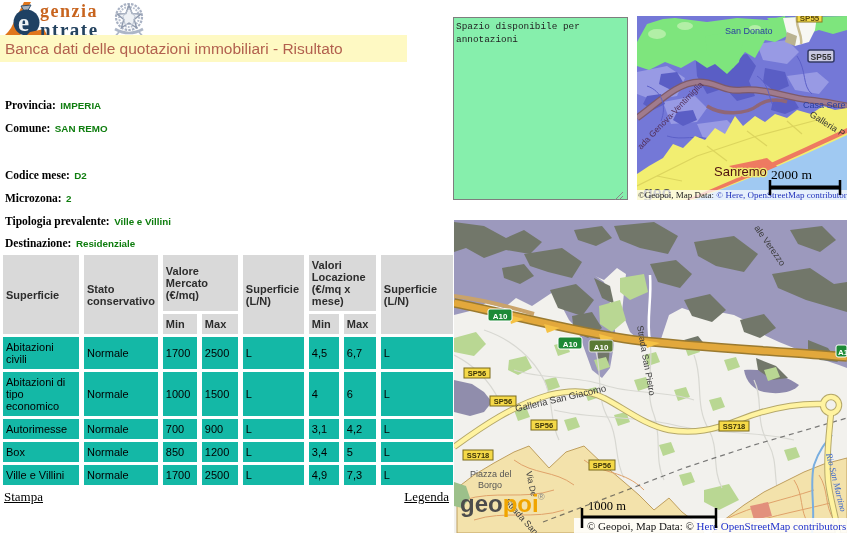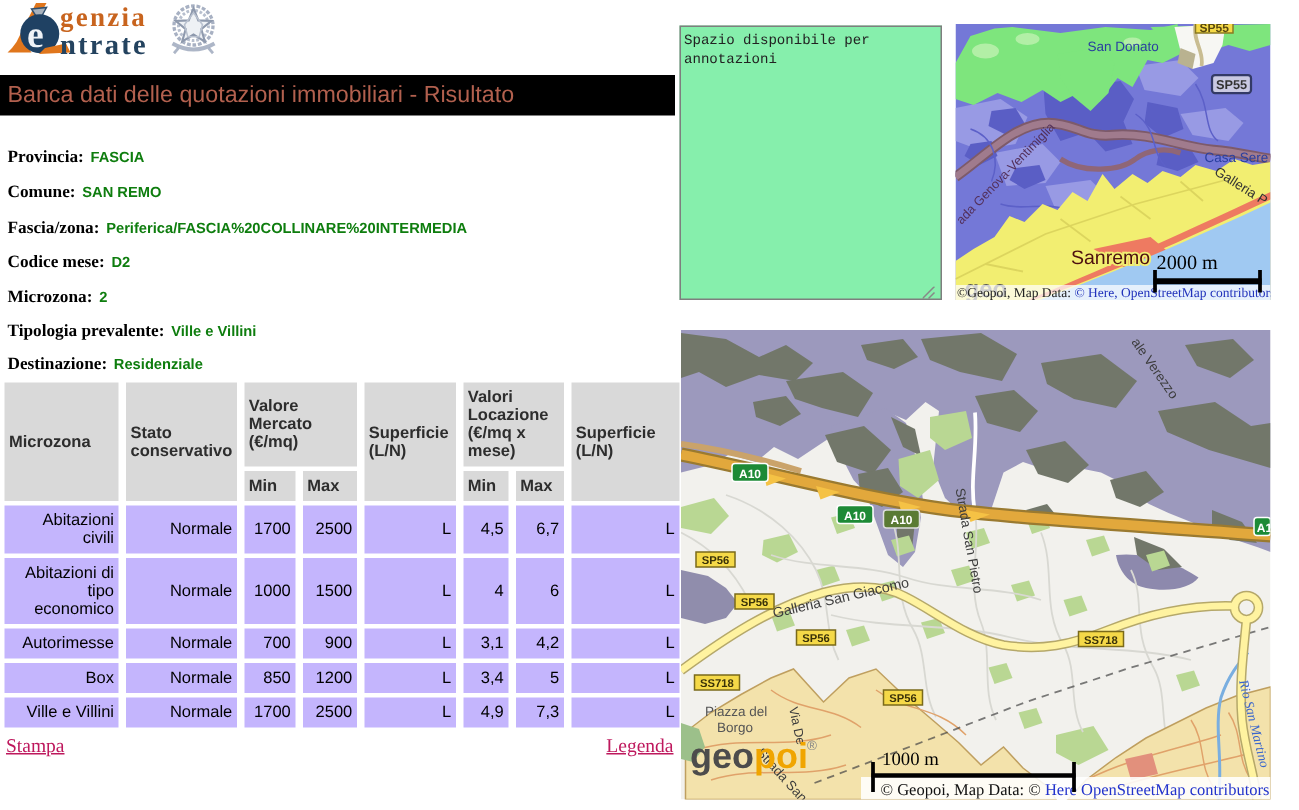--- a/index.html
+++ b/index.html
@@ -1,28 +1,28 @@
 <!DOCTYPE html>
 <html><head>
 <meta charset="utf-8">
 <style>
 html,body{margin:0;padding:0;background:#fff;}
 #page{position:relative;width:866px;height:540px;overflow:hidden;font-family:"Liberation Sans",sans-serif;}
 .abs{position:absolute;}
-#banner{left:0;top:50px;width:450px;height:27px;background:#000000;}
+#banner{left:0;top:35px;width:407px;height:27px;background:#fef9c3;}
 #banner span{position:absolute;left:5px;top:5px;font-size:15.5px;color:#b2604e;}
 #title{left:5px;top:79px;font-size:13px;font-weight:bold;color:#00008b;}
 .fld{left:5px;height:16px;line-height:16px;white-space:nowrap;}
 .fld b{font-family:"Liberation Serif",serif;font-size:11.5px;color:#000;}
 .fld span{font-size:9.8px;font-weight:bold;color:#0e7d0e;}
 #tbl{position:absolute;left:-2px;top:252px;border-collapse:separate;border-spacing:5px 3px;font-size:11px;}
 #tbl td,#tbl th{padding:4px 3px;overflow:hidden;}
 #tbl th{background:#d9d9d9;font-weight:bold;color:#2d2d2d;text-align:left;vertical-align:middle;line-height:12px;}
-#tbl td{background:#c4b5fd;text-align:right;vertical-align:middle;color:#000;line-height:12px;}
-.lnk{font-family:"Liberation Serif",serif;font-size:13px;color:#be185d;text-decoration:underline;}
+#tbl td{background:#14b8a6;text-align:left;vertical-align:middle;color:#000;line-height:12px;}
+.lnk{font-family:"Liberation Serif",serif;font-size:13px;color:#000000;text-decoration:underline;}
 #ta{left:453px;top:17px;width:171px;height:179px;border:1px solid #7e7e7e;background:#86efac;font-family:"Liberation Mono",monospace;font-size:9.4px;color:#222;padding:2px 0 0 2px;line-height:13px;}
 #rsz{left:615px;top:187px;width:9px;height:9px;}
 </style>
 </head>
 <body>
 <div id="page">
 
   <div class="abs" id="logo" style="left:4px;top:1px;width:150px;height:38px;">
     <svg width="150" height="38" viewBox="0 0 150 38">
       <path d="M20,1 L27,1 L13,27 L15,31 L17,34 L1,34 L4,31 L7,27 Z" fill="#e0761c"></path>
@@ -42,32 +42,31 @@
       <circle cx="18" cy="16" r="10" stroke-width="2" stroke-dasharray="1.8,1.2" opacity="0.75"></circle>
       <path d="M18,4.5 L21.2,12.6 L29.8,13 L23.2,18.4 L25.6,26.8 L18,22 L10.4,26.8 L12.8,18.4 L6.2,13 L14.8,12.6 Z" fill="#eef1f5" stroke="#8e99ad" stroke-width="1.4"></path>
       <path d="M12,15.5 l6,-8 6,8 -2.2,8 -7.6,0 z" fill="none" stroke="#b9c1cf" stroke-width="1"></path>
       <path d="M4,28 q14,8 28,0" stroke-width="2.6" opacity="0.85"></path>
       <path d="M8,31 l-3,3.5 M28,31 l3,3.5" stroke-width="1.8" opacity="0.85"></path>
     </svg>
   </div>
   <div class="abs" id="banner">
       <span>Banca dati delle quotazioni immobiliari - Risultato</span>
     </div>
-  <div class="abs fld" style="top:96px;"><b>Provincia:</b> <span>FASCIA</span></div>
+  <div class="abs fld" style="top:96px;"><b>Provincia:</b> <span>IMPERIA</span></div>
   <div class="abs fld" style="top:119px;"><b>Comune:</b> <span>SAN REMO</span></div>
-  <div class="abs fld" style="top:143px;"><b>Fascia/zona:</b>&nbsp;<span>Periferica/FASCIA%20COLLINARE%20INTERMEDIA</span></div>
   <div class="abs fld" style="top:166px;"><b>Codice mese:</b> <span>D2</span></div>
   <div class="abs fld" style="top:189px;"><b>Microzona:</b> <span>2</span></div>
   <div class="abs fld" style="top:212px;"><b>Tipologia prevalente:</b> <span>Ville e Villini</span></div>
   <div class="abs fld" style="top:234px;"><b>Destinazione:</b> <span>Residenziale</span></div>
 
   <table id="tbl">
     <tbody>
         <tr>
-      <th rowspan="2" style="width:70px;">Microzona</th>
+      <th rowspan="2" style="width:70px;">Superficie</th>
       <th rowspan="2" style="width:66px;">Stato conservativo</th>
       <th colspan="2">Valore Mercato (€/mq)</th>
       <th rowspan="2" style="width:55px;">Superficie (L/N)</th>
       <th colspan="2">Valori Locazione (€/mq x mese)</th>
       <th rowspan="2" style="width:66px;">Superficie (L/N)</th>
     </tr>
     <tr>
       <th style="width:28px;">Min</th>
           <th style="width:30px;">Max</th>
       <th style="width:24px;">Min</th>

